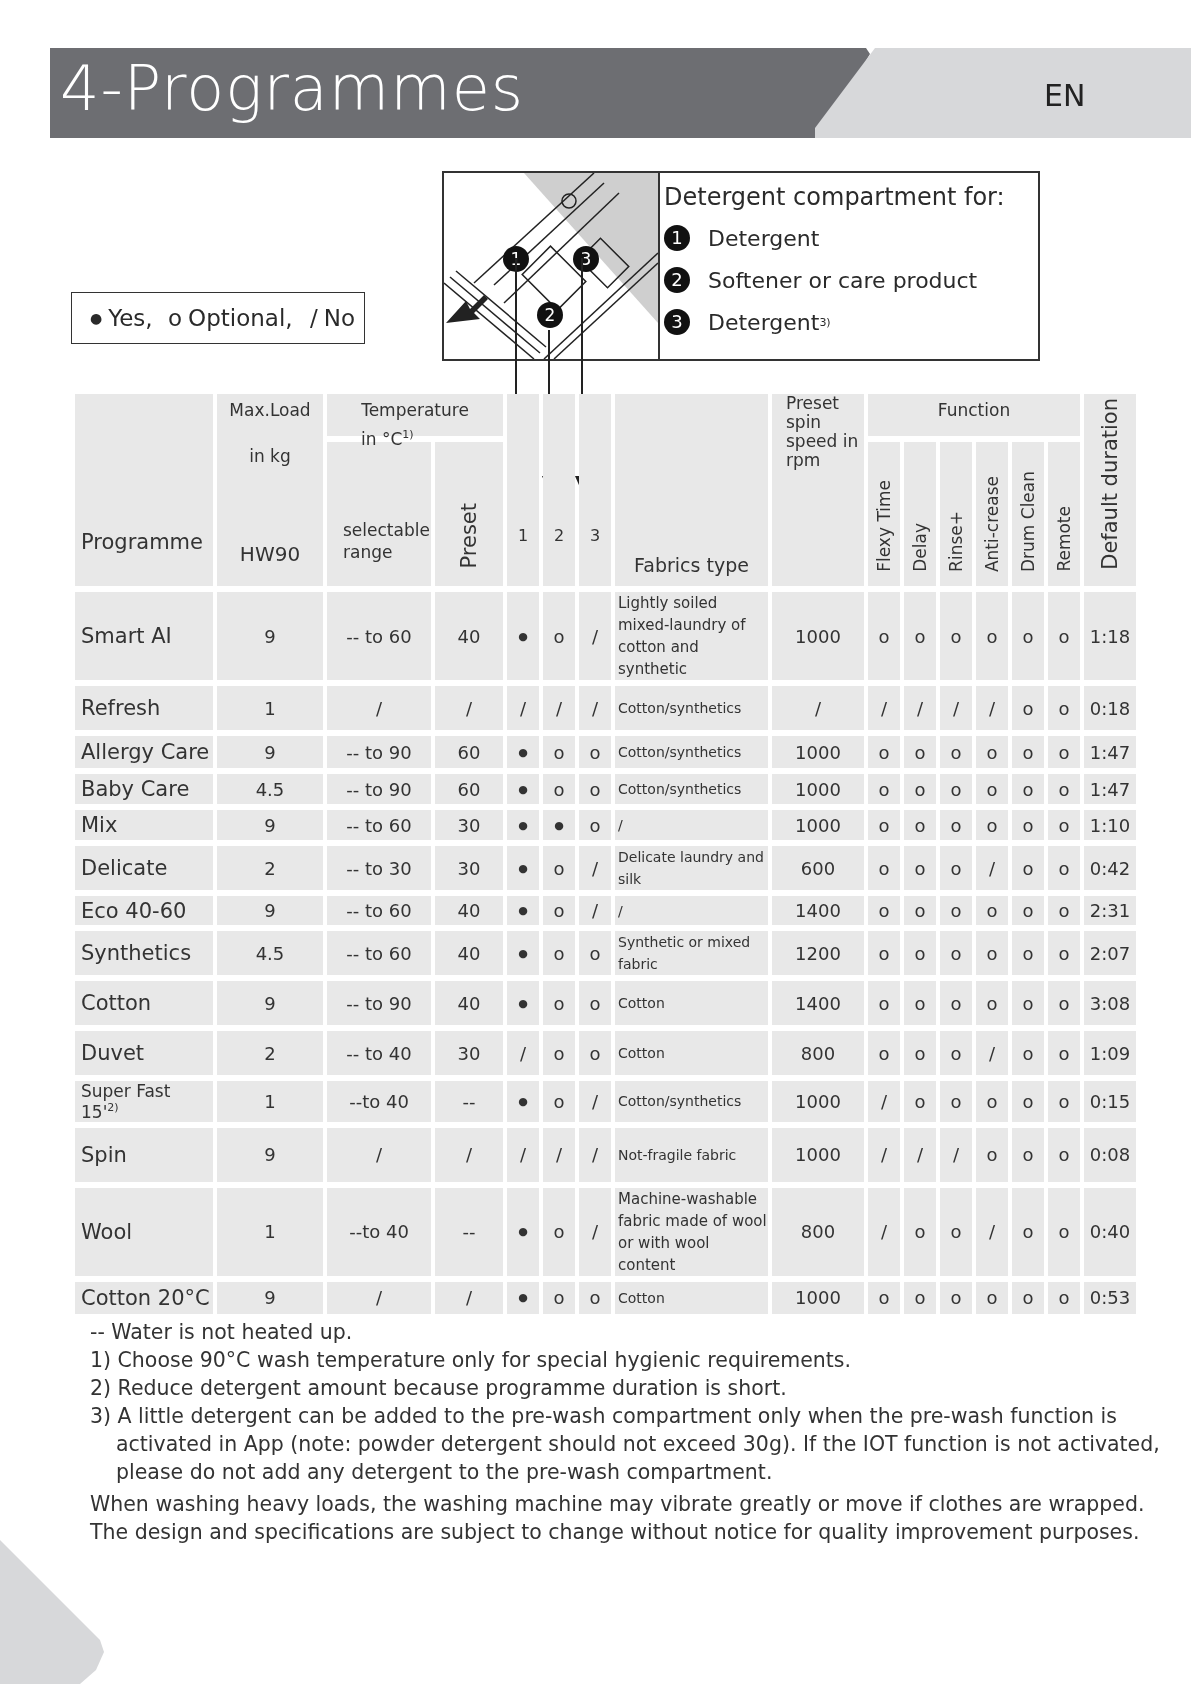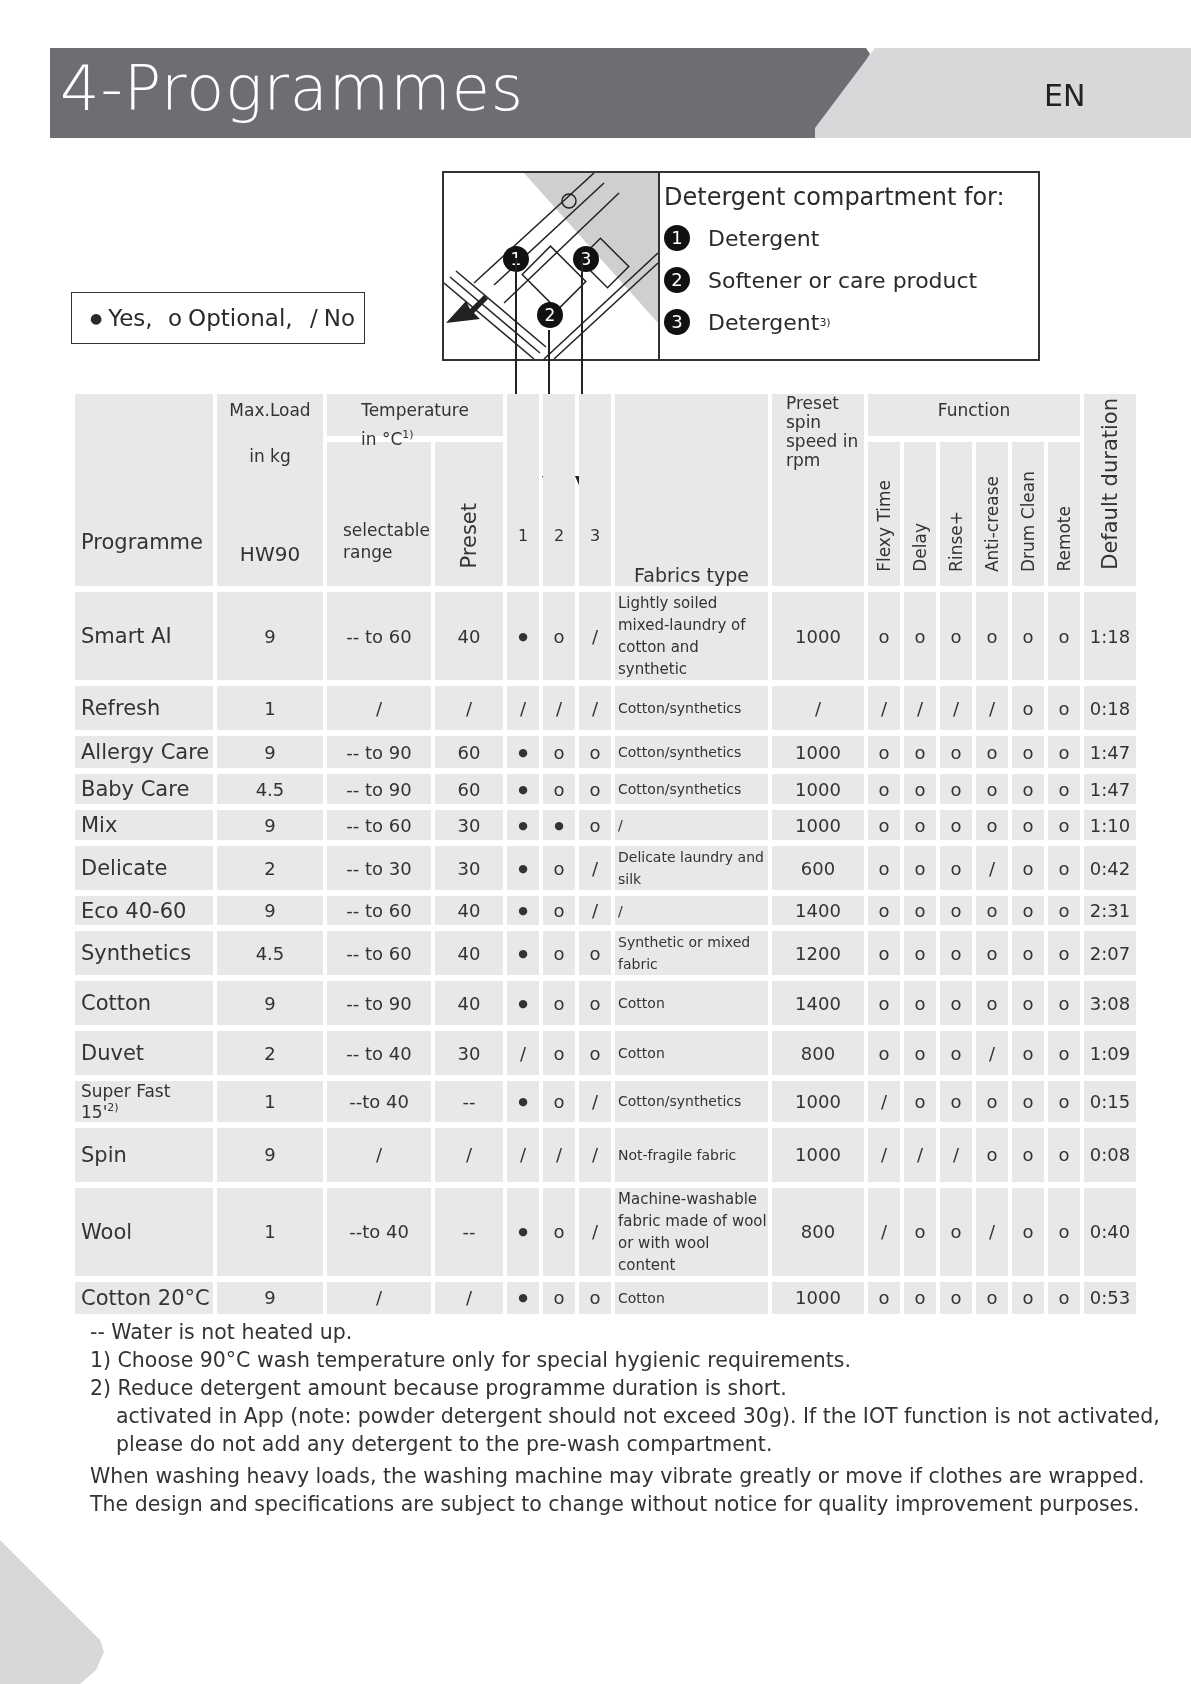--- a/index.html
+++ b/index.html
@@ -179,21 +179,21 @@
       <th rowspan="2" style="vertical-align:bottom; text-align:left; padding:0 0 32px 6px; font-size:21px;"><span>Programme</span></th>
       <th rowspan="2" class="hdr-top" style="height:186px;">
         <div class="hdr-small">Max.Load</div>
         <div class="hdr-small" style="margin-top:26px">in kg</div>
         <div style="margin-top:76px; font-size:20px">HW90</div>
       </th>
       <th colspan="2" class="hdr-small" style="vertical-align:top; padding-top:6px;"><span>Temperature</span></th>
       <th rowspan="2" style="padding-top:90px; font-size:16px;"><span>1</span></th>
       <th rowspan="2" style="padding-top:90px; font-size:16px;"><span>2</span></th>
       <th rowspan="2" style="padding-top:90px; font-size:16px;"><span>3</span></th>
-      <th rowspan="2" style="vertical-align:bottom; font-size:19px;"><span>Fabrics type</span></th>
+      <th rowspan="2" style="vertical-align:bottom; padding-bottom:10px; font-size:19px;"><span>Fabrics type</span></th>
       <th rowspan="2" class="hdr-small" style="vertical-align:top; text-align:left; padding:0 0 0 14px; line-height:19px; white-space:normal;"><span>Preset spin speed in rpm</span></th>
       <th colspan="6" class="hdr-small" style="vertical-align:top; padding-top:6px;"><span>Function</span></th>
       <th rowspan="2" style="vertical-align:bottom; padding-bottom:12px;"><span class="vert big">Default duration</span></th>
     </tr>
     <tr style="height:144px">
       <th style="text-align:left; padding-left:16px; vertical-align:top;">
         <div class="hdr-small" style="margin-top:-14px; padding-left:18px;"><span>in °C</span><sup>1)</sup></div>
         <div class="hdr-small" style="margin-top:70px; width:88px; line-height:22px;">selectable range</div>
       </th>
       <th style="vertical-align:bottom; padding-bottom:14px;"><span class="vert big">Preset</span></th>
@@ -458,19 +458,20 @@
         <td class="sym">o</td>
         <td>0:53</td>
       </tr>
     </tbody>
 </table>
 
 <div class="footnotes">
   <div class="fn">-- Water is not heated up.</div>
   <div class="fn">1)  Choose 90°C  wash  temperature only  for special hygienic requirements.</div>
   <div class="fn">2) Reduce detergent amount because programme duration is short.</div>
+  <div class="fn">3)  A little detergent can be added to the pre-wash compartment only when the pre-wash function is</div>
   <div class="fn fn-indent">activated in App (note: powder detergent should not exceed 30g). If the IOT function is not activated,</div>
   <div class="fn fn-indent">please do not add any detergent to the pre-wash compartment.</div>
   <div class="note">When washing heavy loads, the washing machine may vibrate greatly or move if clothes are wrapped.</div>
   <div class="fn"> The  design and specifications are subject to change without notice for quality improvement purposes.</div>
 </div>
 
 <div class="corner-deco"></div>
 
 </body></html>

